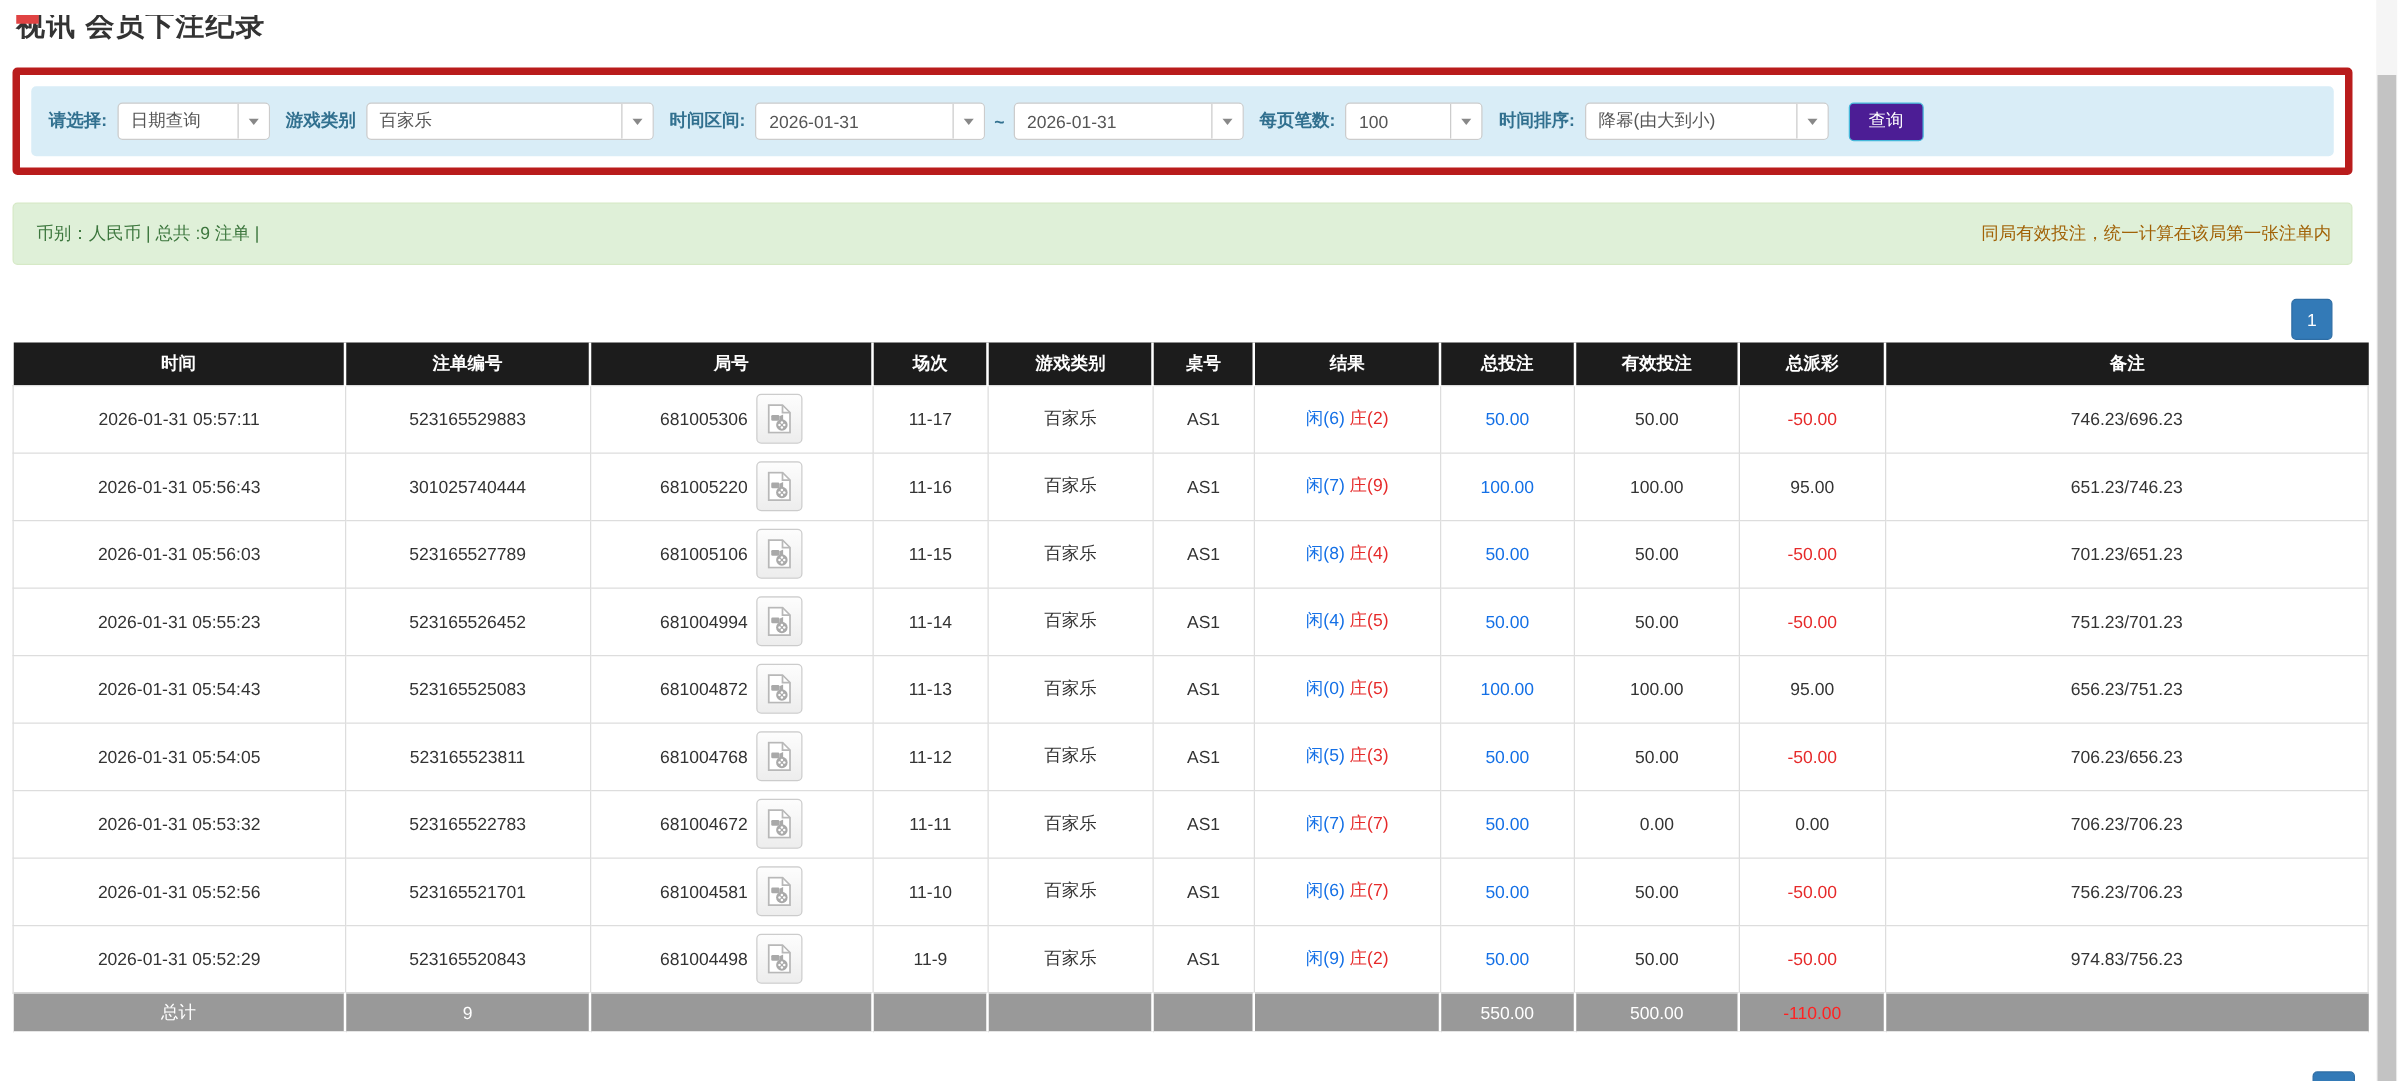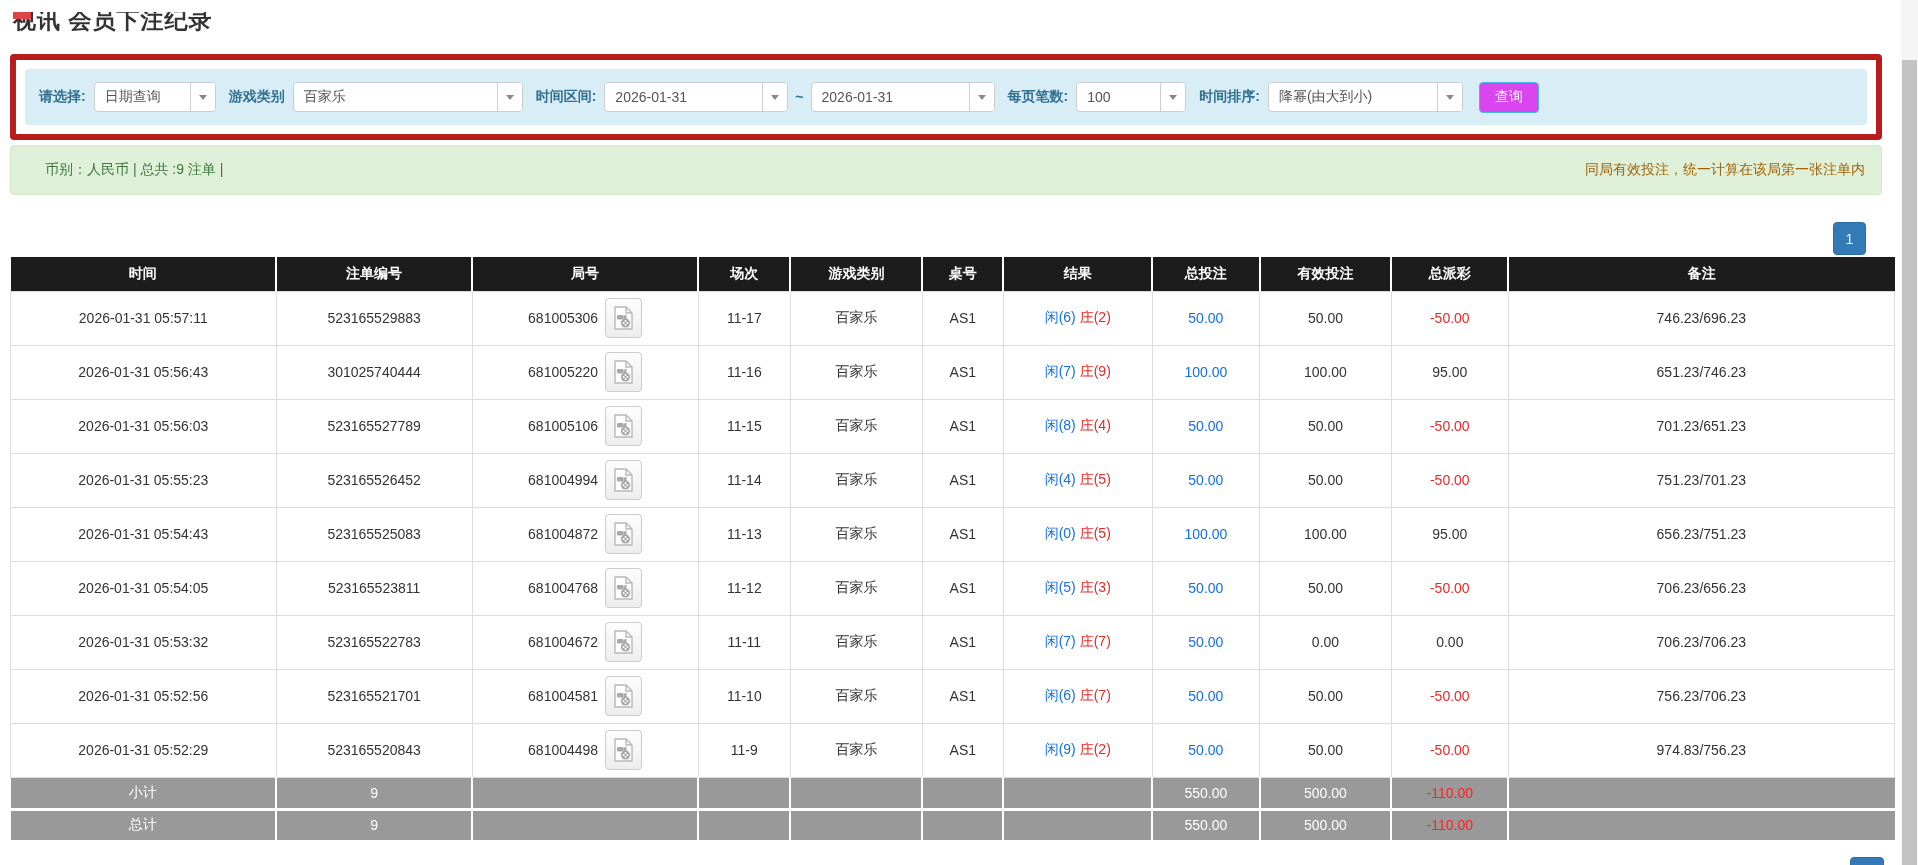--- a/index.html
+++ b/index.html
@@ -21,25 +21,25 @@
   
   .filter-box { margin:10px 10px 0 10px; border:6px solid #b91c1c; border-radius:4px; background:#fff; padding:9px; width:1872px; }
   .filter-inner { background:#d9edf7; border-radius:4px; height:56px; display:flex; align-items:center; padding:0 14px; }
   .flabel { font-size:14px; font-weight:bold; color:#31708f; white-space:nowrap; margin-right:8px; }
   .flabel.gap { margin-left:13px; }
   .sel { display:inline-flex; align-items:stretch; background:#fff; border:1px solid #ccc; border-radius:4px; height:30px; overflow:hidden; cursor:pointer; }
   .sel .val { flex:1; display:flex; align-items:center; padding:0 10px; font-size:14px; color:#555; white-space:nowrap; }
   .sel .arrow-box { width:25px; border-left:1px solid #ccc; display:flex; align-items:center; justify-content:center; background:#fff; }
   .caret { width:0; height:0; border-left:4px solid transparent; border-right:4px solid transparent; border-top:5px solid #888; }
   .tilde { color:#31708f; font-weight:bold; margin:0 7px; font-size:14px; }
-  .search-btn { margin-left:16px; height:31px; padding:0 15px; background:#d946ef; border:1px solid #46b8da; border-radius:4px; color:#fff; font-size:14px; cursor:pointer; font-family:inherit; }
-
-  
-  .summary { margin:5px 10px 0 10px; width:1872px; height:50px; background:#dff0d8; border:1px solid #d6e9c6; border-radius:4px;
-    display:flex; align-items:center; justify-content:space-between; padding:0 16px 0 34px; }
+  .search-btn { margin-left:16px; height:31px; padding:0 15px; background:#4c1d95; border:1px solid #46b8da; border-radius:4px; color:#fff; font-size:14px; cursor:pointer; font-family:inherit; }
+
+  
+  .summary { margin:22px 10px 0 10px; width:1872px; height:50px; background:#dff0d8; border:1px solid #d6e9c6; border-radius:4px;
+    display:flex; align-items:center; justify-content:space-between; padding:0 16px 0 18px; }
   .summary .left { font-size:14px; color:#3c763d; }
   .summary .right { font-size:14px; color:#a16207; }
 
   
   .pager-row { height:62px; position:relative; }
   .page-btn { position:absolute; right:35px; top:27px; width:33px; height:33px; background:#337ab7; border:1px solid #2e6da4;
     border-radius:4px; color:#fff; font-size:14px; cursor:pointer; font-family:inherit; }
   .page-btn-bottom { position:absolute; left:1850px; top:857px; width:34px; height:12px; background:#337ab7; border:1px solid #2e6da4; border-radius:4px 4px 0 0; }
 
   
@@ -430,33 +430,20 @@
   <td>AS1</td>
   <td><span class="res-p">闲(9)</span> <span class="res-b">庄(2)</span></td>
   <td><a class="bet-link">50.00</a></td>
   <td>50.00</td>
   <td class="neg">-50.00</td>
   <td>974.83/756.23</td>
  </tr>
         </tbody>
       <tfoot>
  <tr>
-  <td>小计</td>
-  <td>9</td>
-  <td></td>
-            <td></td>
-            <td></td>
-  <td></td>
-            <td></td>
-  <td>550.00</td>
-  <td>500.00</td>
-  <td class="neg">-110.00</td>
-  <td></td>
- </tr>
- <tr>
   <td>总计</td>
   <td>9</td>
   <td></td>
             <td></td>
             <td></td>
   <td></td>
             <td></td>
   <td>550.00</td>
   <td>500.00</td>
   <td class="neg">-110.00</td>

